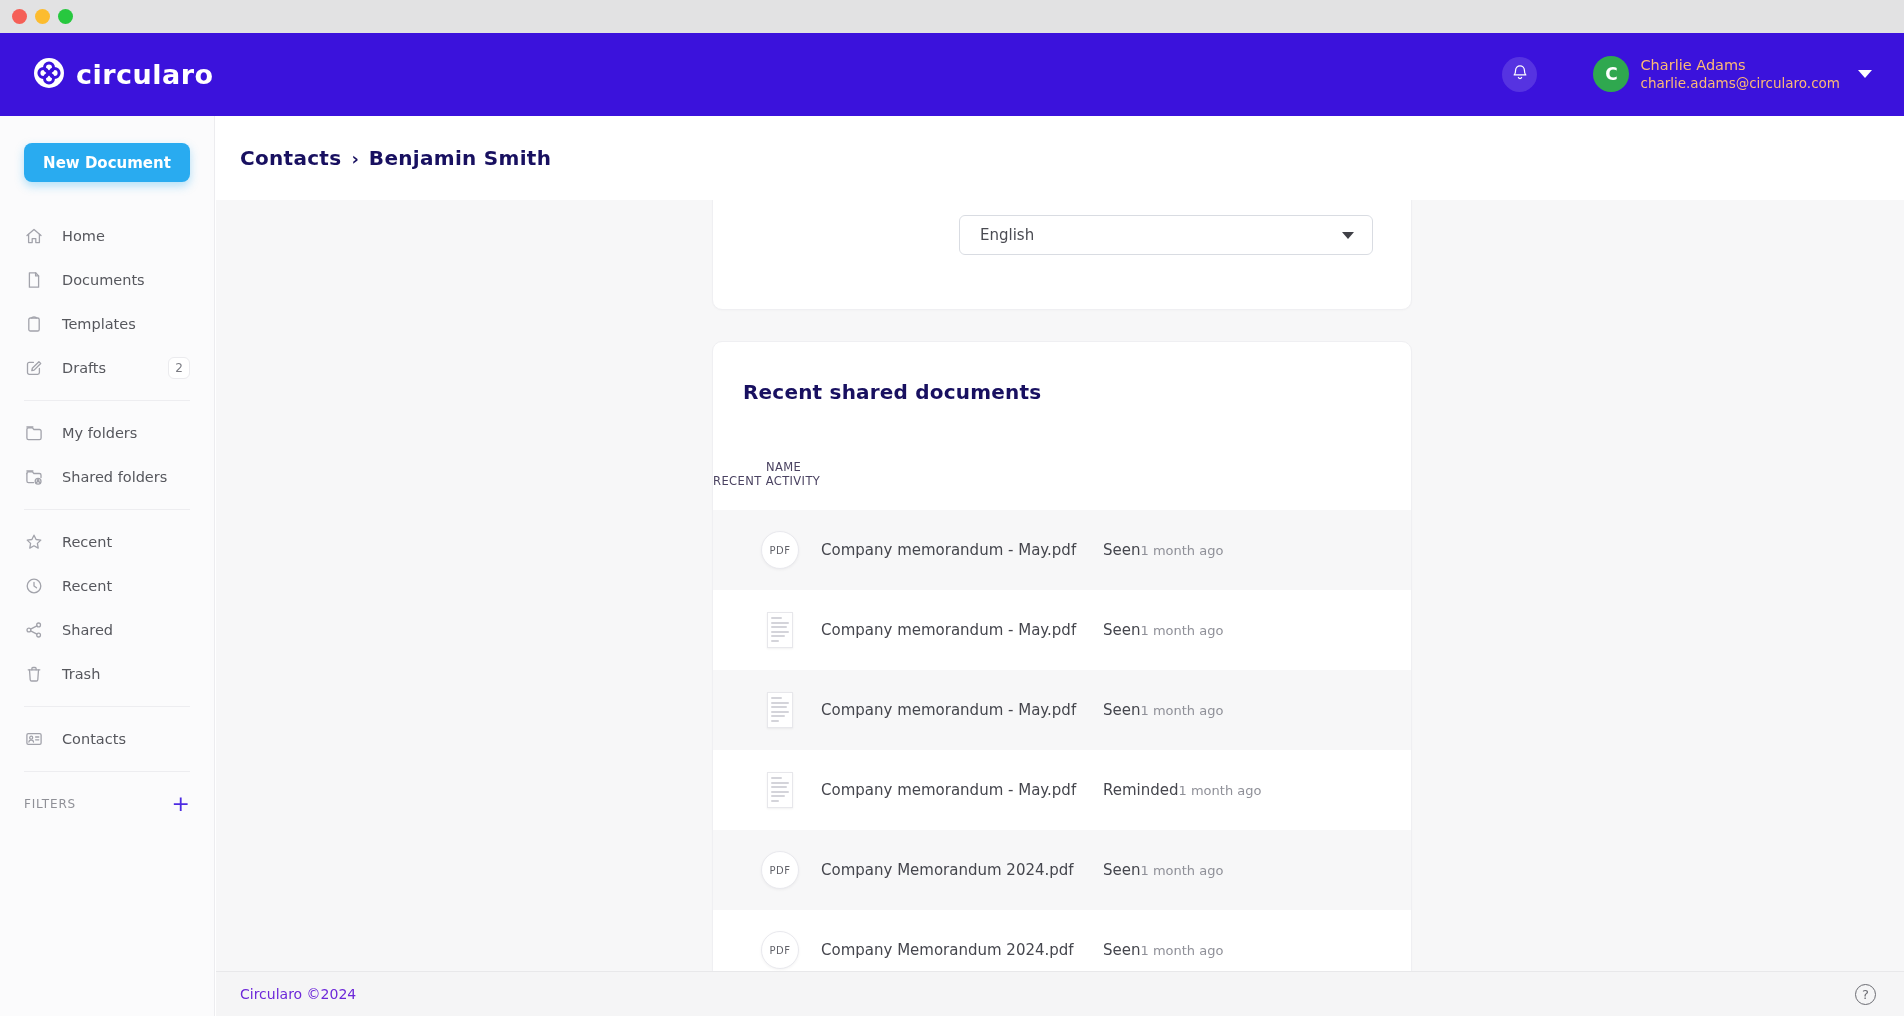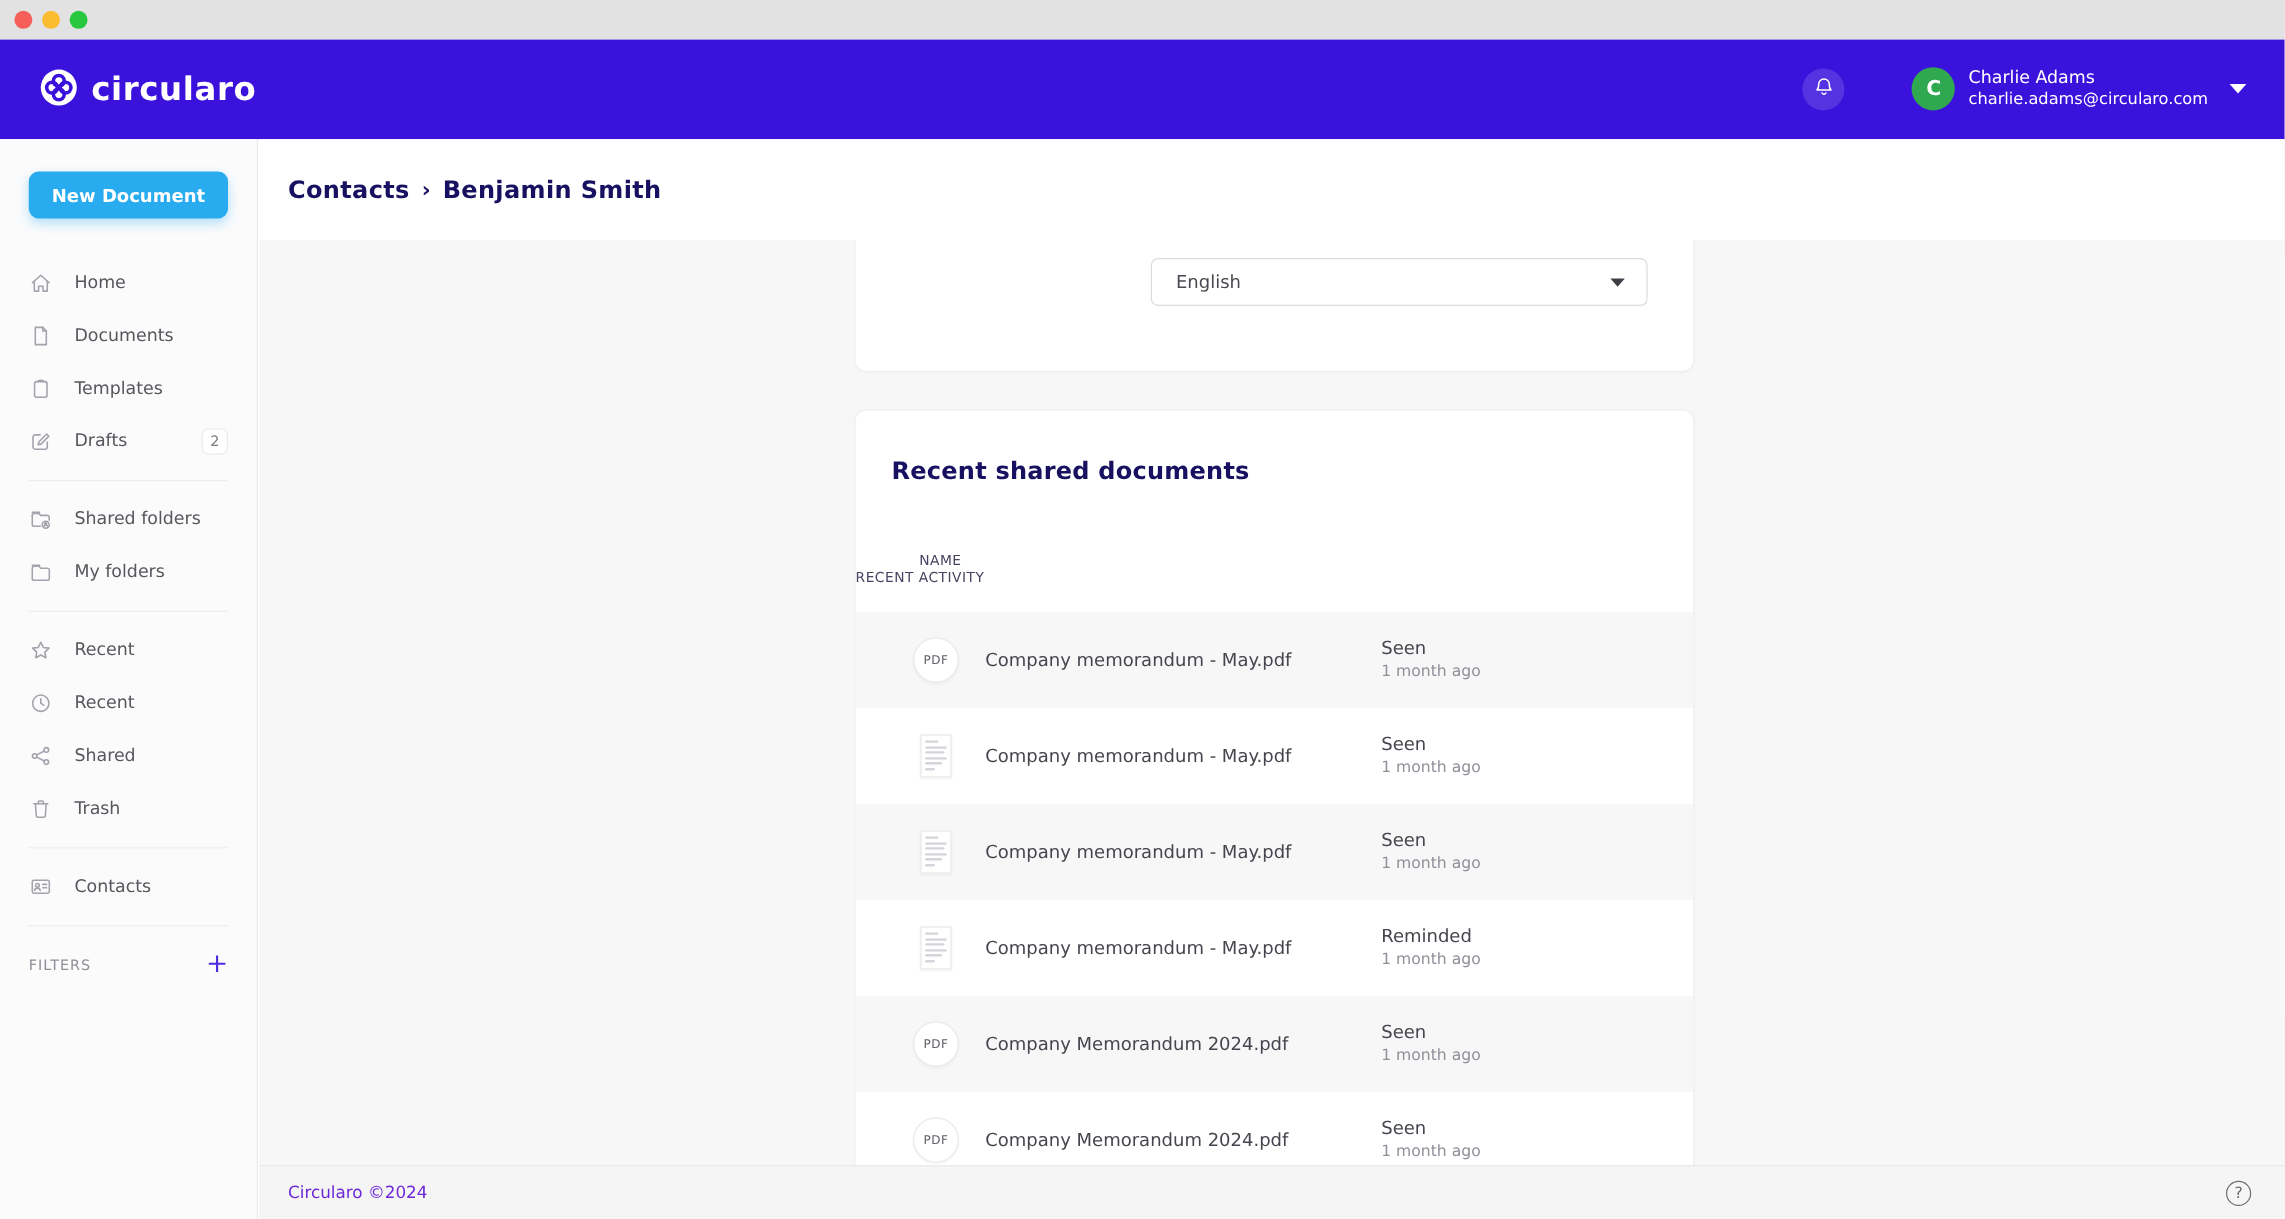--- a/index.html
+++ b/index.html
@@ -12,21 +12,21 @@
   .dot { width:15px; height:15px; border-radius:50%; cursor:pointer; }
   .dot-red { background:#f55f57; } .dot-yellow { background:#fcbc2f; } .dot-green { background:#27c83f; }
 
   
   .appbar { height:83px; background:#3b12dc; display:flex; align-items:center; justify-content:space-between; padding:0 32px 0 33px; }
   .brand { display:flex; align-items:center; gap:11px; cursor:pointer; }
   .brand-name { color:#fff; font-size:27px; font-weight:bold; letter-spacing:.5px; }
   .appbar-right { display:flex; align-items:center; }
   .bell-btn { width:35px; height:35px; border-radius:50%; border:none; background:rgba(255,255,255,.14); display:flex; align-items:center; justify-content:center; cursor:pointer; margin-right:56px; }
   .avatar { width:36px; height:36px; border-radius:50%; background:#2fa84f; color:#fff; font-size:17px; font-weight:bold; display:flex; align-items:center; justify-content:center; margin-right:11px; }
-  .user-meta { color:#ffffff; line-height:1.3; margin-right:18px; }
+  .user-meta { color:#fdba74; line-height:1.3; margin-right:18px; }
   .user-name { font-size:14.5px; }
   .user-email { font-size:13.5px;text-align:right; }
   .caret-down { width:0; height:0; border-left:7px solid transparent; border-right:7px solid transparent; border-top:8px solid #fff; }
   .user-menu { display:flex; align-items:center; cursor:pointer; }
 
   
   .sidebar { position:absolute; top:116px; left:0; bottom:0; width:215px; background:#fbfbfc; border-right:1px solid #ececef; padding-top:27px; }
   .new-doc-btn { display:block; margin:0 auto; width:166px; height:39px; background:#29abf0; color:#fff; border:none; border-radius:8px; font-size:15px; font-weight:bold; font-family:inherit; box-shadow:0 4px 10px rgba(41,171,240,.35); cursor:pointer; }
   .nav { margin-top:32px; }
   .nav-item { display:flex; align-items:center; height:44px; padding:0 24px; color:#56575d; font-size:14.5px; cursor:pointer; }
@@ -57,21 +57,21 @@
   .th-name { padding-left:53px; width:337px; }
   .th-activity { }
   .rows { margin-top:22px; }
   .doc-row { display:flex; align-items:center; height:80px; cursor:pointer; }
   .doc-row.odd { background:#f7f7f8; }
   .row-icon { width:38px; margin-left:48px; display:flex; justify-content:center; align-items:center; }
   .pdf-badge { width:38px; height:38px; border-radius:50%; background:#fff; border:1px solid #e9e9ee; box-shadow:0 1px 3px rgba(0,0,0,.05); display:flex; align-items:center; justify-content:center; font-size:10px; color:#606168; letter-spacing:.5px; }
   .doc-thumb { width:26px; height:36px; background:#fff; border:1px solid #e7e7eb; box-shadow:0 1px 2px rgba(0,0,0,.06); padding:4px 3px 0 3px; display:flex; flex-direction:column; gap:2.5px; }
   .doc-thumb i { display:block; height:2px; background:#d4d4da; border-radius:1px; }
   .row-name { margin-left:22px; width:282px; font-size:15px; color:#45464d; }
-  .row-activity { display:flex; flex-direction:column;margin-left:48px; }
+  .row-activity { display:flex; flex-direction:row; }
   .row-status { font-size:15px; color:#45464d; line-height:19px; }
   .row-time { font-size:13px; color:#8f9098; line-height:19px; }
 
   .footer { position:absolute; left:0; right:0; bottom:0; height:45px; background:#f5f5f6; border-top:1px solid #e8e8ea; display:flex; align-items:center; justify-content:space-between; padding:0 28px 0 24px; }
   .footer-text { font-size:14px; color:#6d28d9; }
   .help-circle { width:21px; height:21px; border-radius:50%; border:1.5px solid #6b6c72; background:none; color:#6b6c72; font-size:13px; display:flex; align-items:center; justify-content:center; cursor:pointer; font-family:inherit; }
 </style>
 </head>
 <body>
 
@@ -155,39 +155,39 @@
               <path d="M7.8 12.6l.5-2.3 6.6-6.6 1.8 1.8-6.6 6.6z"></path>
             </svg>
           </span>
           <span>Drafts</span>
           <span class="nav-badge">2</span>
         </div>
         <div class="nav-divider"></div>
         <div class="nav-item">
           <span class="nicon">
             <svg width="20" height="20" viewBox="0 0 20 20" fill="none" stroke="currentColor" stroke-width="1.3" stroke-linecap="round" stroke-linejoin="round">
+              <path d="M2.9 6.7V15a1.6 1.6 0 0 0 1.6 1.6h11a1.6 1.6 0 0 0 1.6-1.6V8.1a1.6 1.6 0 0 0-1.6-1.6H9.9L8.4 4.9H4.5a1.6 1.6 0 0 0-1.6 1.8Z"></path>
+              <path d="M2.9 4h6"></path>
+            </svg>
+          </span>
+          <span>My folders</span>
+        </div>
+        <div class="nav-item">
+          <span class="nicon">
+            <svg width="20" height="20" viewBox="0 0 20 20" fill="none" stroke="currentColor" stroke-width="1.3" stroke-linecap="round" stroke-linejoin="round">
               <path d="M2.9 6.7V14a1.6 1.6 0 0 0 1.6 1.6h5.1"></path>
               <path d="M2.9 6.7a1.6 1.6 0 0 1 1.6-1.8h3.9l1.5 1.6h5.5a1.6 1.6 0 0 1 1.6 1.6v2.4"></path>
               <path d="M2.9 4h6"></path>
               <circle cx="14.1" cy="14.2" r="2.9"></circle>
               <circle cx="14.1" cy="13.4" r="0.8"></circle>
               <path d="M12.5 15.7c.3-1.6 2.9-1.6 3.2 0"></path>
             </svg>
           </span>
           <span>Shared folders</span>
         </div>
-        <div class="nav-item">
-          <span class="nicon">
-            <svg width="20" height="20" viewBox="0 0 20 20" fill="none" stroke="currentColor" stroke-width="1.3" stroke-linecap="round" stroke-linejoin="round">
-              <path d="M2.9 6.7V15a1.6 1.6 0 0 0 1.6 1.6h11a1.6 1.6 0 0 0 1.6-1.6V8.1a1.6 1.6 0 0 0-1.6-1.6H9.9L8.4 4.9H4.5a1.6 1.6 0 0 0-1.6 1.8Z"></path>
-              <path d="M2.9 4h6"></path>
-            </svg>
-          </span>
-          <span>My folders</span>
-        </div>
         <div class="nav-divider"></div>
         <div class="nav-item">
           <span class="nicon">
             <svg width="20" height="20" viewBox="0 0 20 20" fill="none" stroke="currentColor" stroke-width="1.3" stroke-linecap="round" stroke-linejoin="round">
               <path d="M10 3.2l2.1 4.3 4.7.6-3.4 3.3.8 4.7L10 13.8l-4.2 2.3.8-4.7L3.2 8.1l4.7-.6Z"></path>
             </svg>
           </span>
           <span>Recent</span>
         </div>
         <div class="nav-item">

